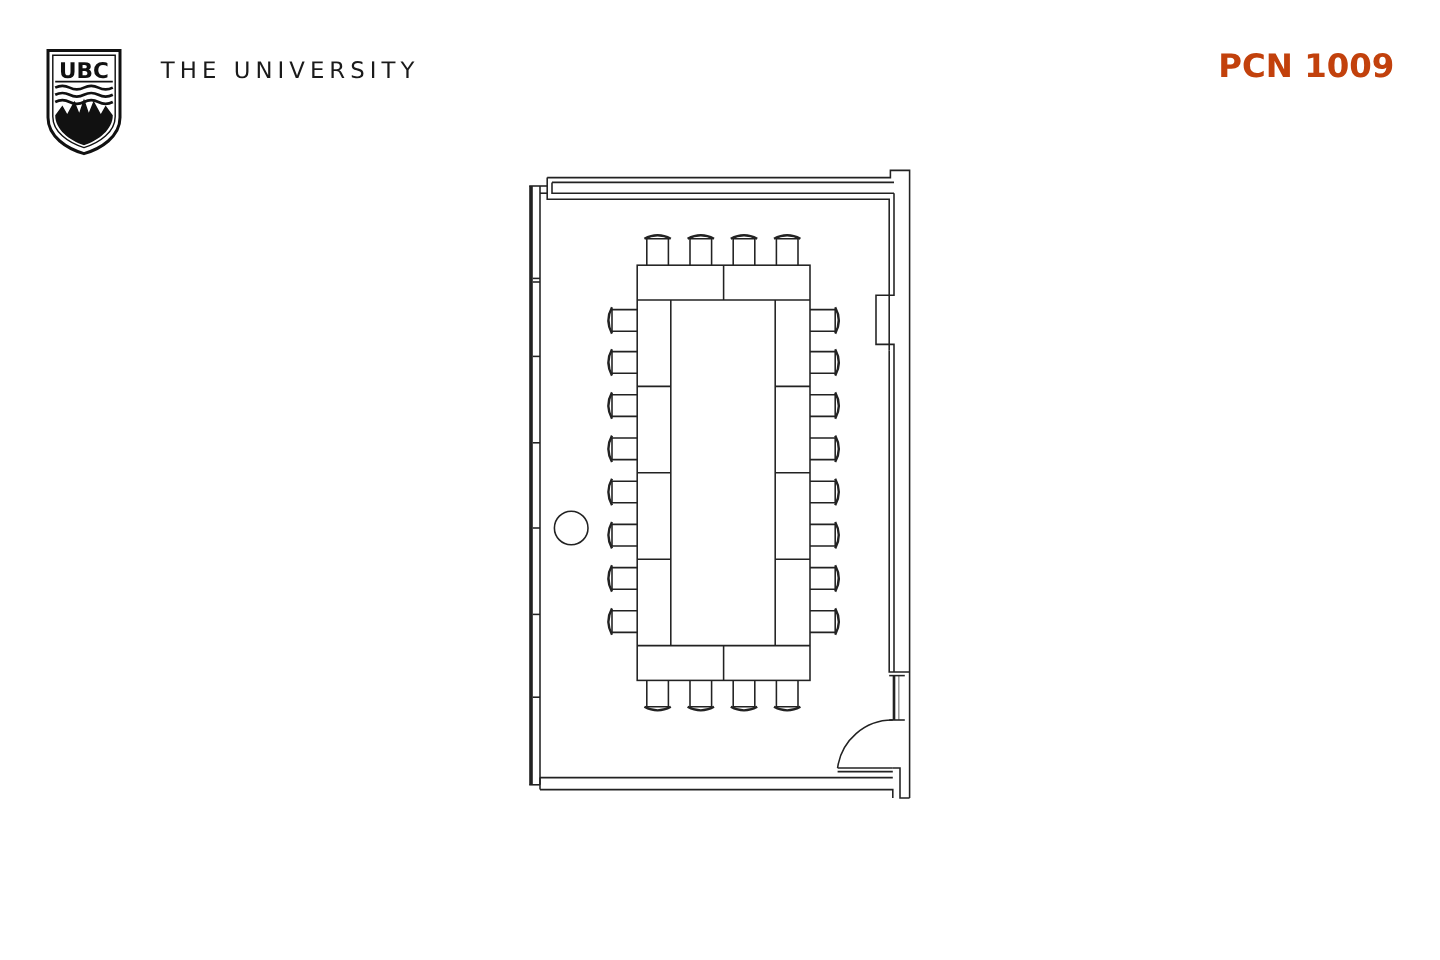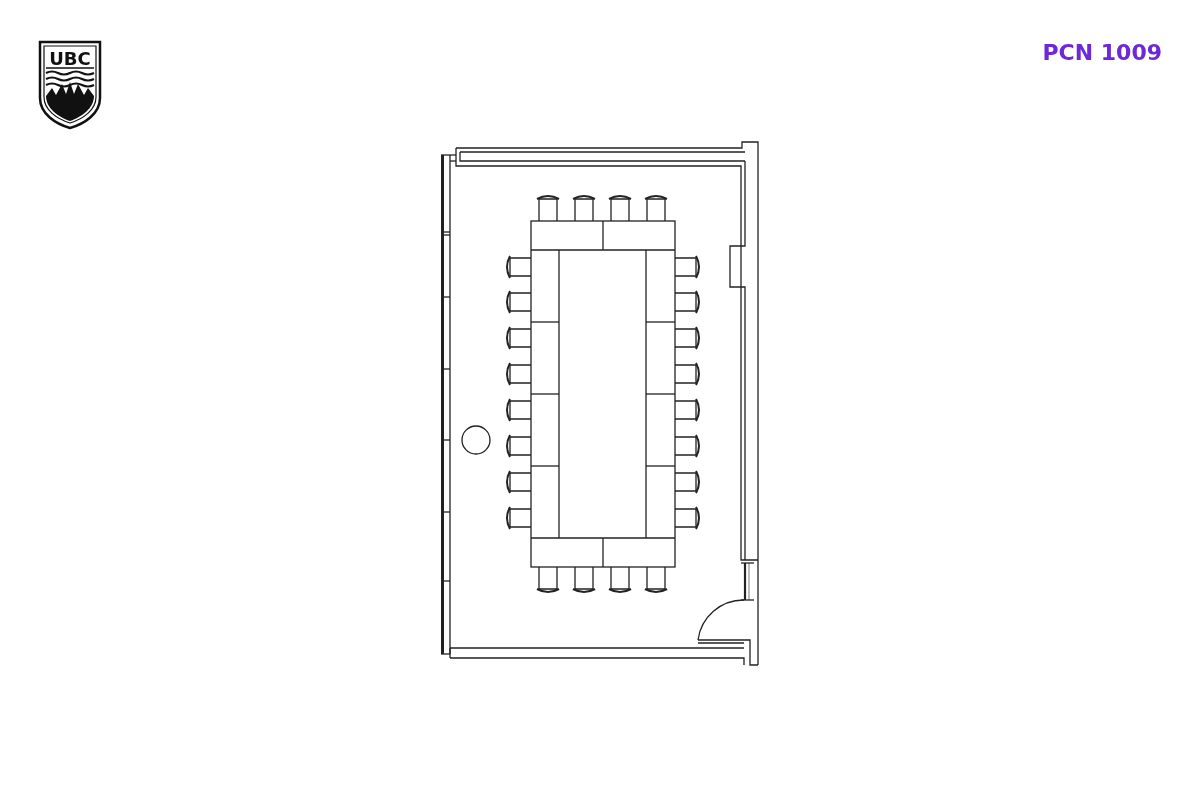--- a/index.html
+++ b/index.html
@@ -1,37 +1,38 @@
 <!DOCTYPE html>
 <html><head>
 <meta charset="utf-8">
 <style>
   html, body { margin: 0; padding: 0; background: #ffffff; }
   body { width: 1200px; height: 800px; position: relative; overflow: hidden; font-family: "DejaVu Sans", "Liberation Sans", sans-serif; }
   .logo { position: absolute; left: 38px; top: 40px; width: 64px; height: 90px; }
   .wordmark { position: absolute; left: 134px; top: 45px; color: #1a1a1a; font-family: "DejaVu Sans", sans-serif; font-size: 19px; letter-spacing: 4.2px; line-height: 29px; font-weight: 500; }
   .wordmark div { white-space: nowrap; }
-  .room-code { position: absolute; right: 38px; top: 40px; font-family: "DejaVu Sans", sans-serif; font-weight: bold; font-size: 22px; color: #6d28d9; letter-spacing: 0px; }
+  .room-code { position: absolute; right: 38px; top: 40px; font-family: "DejaVu Sans", sans-serif; font-weight: bold; font-size: 27px; color: #c2410c; letter-spacing: 0px; }
   .plan { position: absolute; left: 0; top: 0; width: 1200px; height: 800px; }
 </style>
 </head>
 <body>
 
 <svg class="logo" viewBox="0 0 64 90">
   <path d="M2 2 H62 V58 C62 74 46 84 32 88 C18 84 2 74 2 58 Z" fill="#fff" stroke="#111" stroke-width="2.5"></path>
   <path d="M6 6 H58 V57 C58 70 45 79 32 83 C19 79 6 70 6 57 Z" fill="#fff" stroke="#111" stroke-width="1.2"></path>
   <text x="32" y="25" text-anchor="middle" font-family="DejaVu Sans, sans-serif" font-weight="bold" font-size="18" fill="#111">UBC</text>
   <line x1="8" y1="28" x2="56" y2="28" stroke="#111" stroke-width="1.5"></line>
   <path d="M8 33 q6 -3 12 0 t12 0 t12 0 t12 0" fill="none" stroke="#111" stroke-width="2.2"></path>
   <path d="M8 39 q6 -3 12 0 t12 0 t12 0 t12 0" fill="none" stroke="#111" stroke-width="2.2"></path>
   <path d="M8 45 q6 -3 12 0 t12 0 t12 0 t12 0" fill="none" stroke="#111" stroke-width="2.2"></path>
   <path d="M8 56 L14 48 L18 55 L24 44 L28 54 L32 42 L36 54 L40 44 L46 55 L50 48 L56 56 C56 68 44 77 32 81 C20 77 8 68 8 56 Z" fill="#111"></path>
 </svg>
 
 <div class="wordmark">
+  <div>THE UNIVERSITY</div>
 </div>
 
 <div class="room-code">PCN 1009</div>
 
 <svg class="plan" viewBox="0 0 1200 800" fill="none" stroke="#222" stroke-width="1.3">
 
   <g>
     <rect x="441" y="155" width="3" height="499" fill="#222" stroke="none"></rect>
     <line x1="450" y1="155" x2="450" y2="654"></line>
     <line x1="441" y1="155" x2="450" y2="155"></line>

